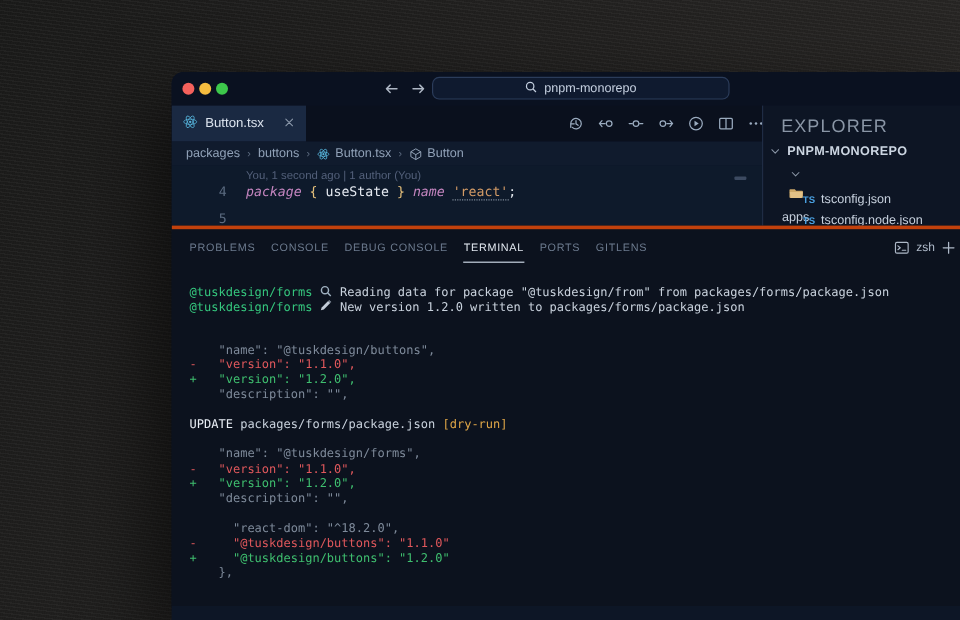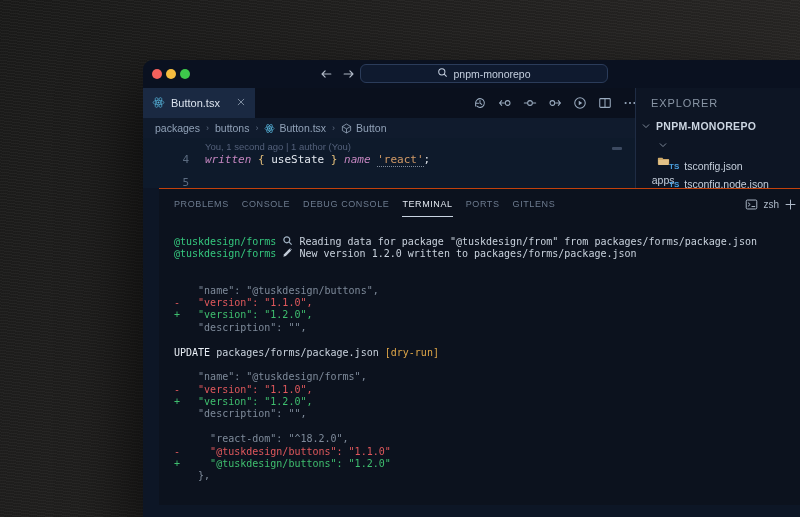--- a/index.html
+++ b/index.html
@@ -69,33 +69,33 @@
   .c-kw    { color:var(--kw-purple); font-style:italic; }
   .c-brace { color:var(--brace-gold); }
   .c-ident { color:var(--ident-white); }
   .c-str   { color:var(--str-orange); }
   .c-plain { color:#dfe4ea; }
   .u-dot   { border-bottom:1px dotted #7f8a99; }
   .minimap-dash { position:absolute; left:469px; top:9px; width:10px; height:3px; background:#3c4a61; border-radius:1px; }
 
   
   .explorer { position:absolute; left:492px; top:28px; width:165px; height:100px; background:#0d1524; border-left:1px solid #1f2c44; overflow:hidden; }
-  .exp-header { position:absolute; top:9px; left:15px; font-size:11px; letter-spacing:.9px; color:#8a96a6; }
+  .exp-header { position:absolute; top:9px; left:15px; font-size:15px; letter-spacing:.9px; color:#8a96a6; }
   .exp-row { position:absolute; display:flex; align-items:center; gap:5px; font-size:10.5px; color:#c5cfdc; height:16px; }
   .exp-row .chev { color:#8a96a6; display:flex; }
   .exp-root { top:30px; left:5px; font-weight:bold; letter-spacing:.3px; color:#ccd6e2; }
   .exp-folder { top:52px; left:14px;flex-direction:column; }
   .exp-file1 { top:70px; left:33px; }
   .exp-file2 { top:88px; left:33px; }
   .folder-sep { color:#8693a3; margin:0 1px; }
   .folder-child { text-decoration:underline; }
   .ts-badge { font-size:8px; font-weight:bold; color:var(--ts-blue); letter-spacing:0; }
 
   
-  .panel { position:absolute; top:128px; left:16px; right:0; height:317px; background:#0c121e; border-top:1px solid #c2410c; }
+  .panel { position:absolute; top:128px; left:0; right:0; height:317px; background:#0c121e; border-top:3px solid #c2410c; }
   .ptabs { position:absolute; top:0; left:15px; height:30px; display:flex; gap:13px; align-items:center; font-size:9px; letter-spacing:.6px; color:#6d7b8f; }
   .ptab { position:relative; cursor:default; }
   .ptab.active { color:#e3e9f1; }
   .ptab.active::after { content:""; position:absolute; left:0; right:0; bottom:-8px; height:1px; background:var(--accent-underline); }
   .pright { position:absolute; right:3px; top:0; height:30px; display:flex; gap:5px; align-items:center; color:#aeb9c8; font-size:10px; }
   .pright svg { display:block; }
 
   
   .term { position:absolute; left:15px; top:46px; right:0; }
   .term-line { height:12.4px; white-space:pre; font:10px "DejaVu Sans Mono", monospace; color:var(--term-text); }
@@ -234,21 +234,21 @@
           </svg>
         </span>
       <span>Button</span>
     </span>
   </div>
 
   <div class="editor">
     <div class="blame">You, 1 second ago | 1 author (You)</div>
     <div class="code-row">
       <span class="lnum">4</span>
-      <span class="code-text"><span class="c-kw">written </span><span class="c-brace">{ </span><span class="c-ident">useState</span><span class="c-brace"> }</span><span class="c-kw"> name </span><span class="c-str u-dot">'react'</span><span class="c-plain">;</span></span>
+      <span class="code-text"><span class="c-kw">package </span><span class="c-brace">{ </span><span class="c-ident">useState</span><span class="c-brace"> }</span><span class="c-kw"> name </span><span class="c-str u-dot">'react'</span><span class="c-plain">;</span></span>
     </div>
     <div class="code-row2">
       <span class="lnum">5</span>
     </div>
     <div class="minimap-dash"></div>
   </div>
 
   <div class="explorer">
     <div class="exp-header">EXPLORER</div>
     <div class="exp-row exp-root">

